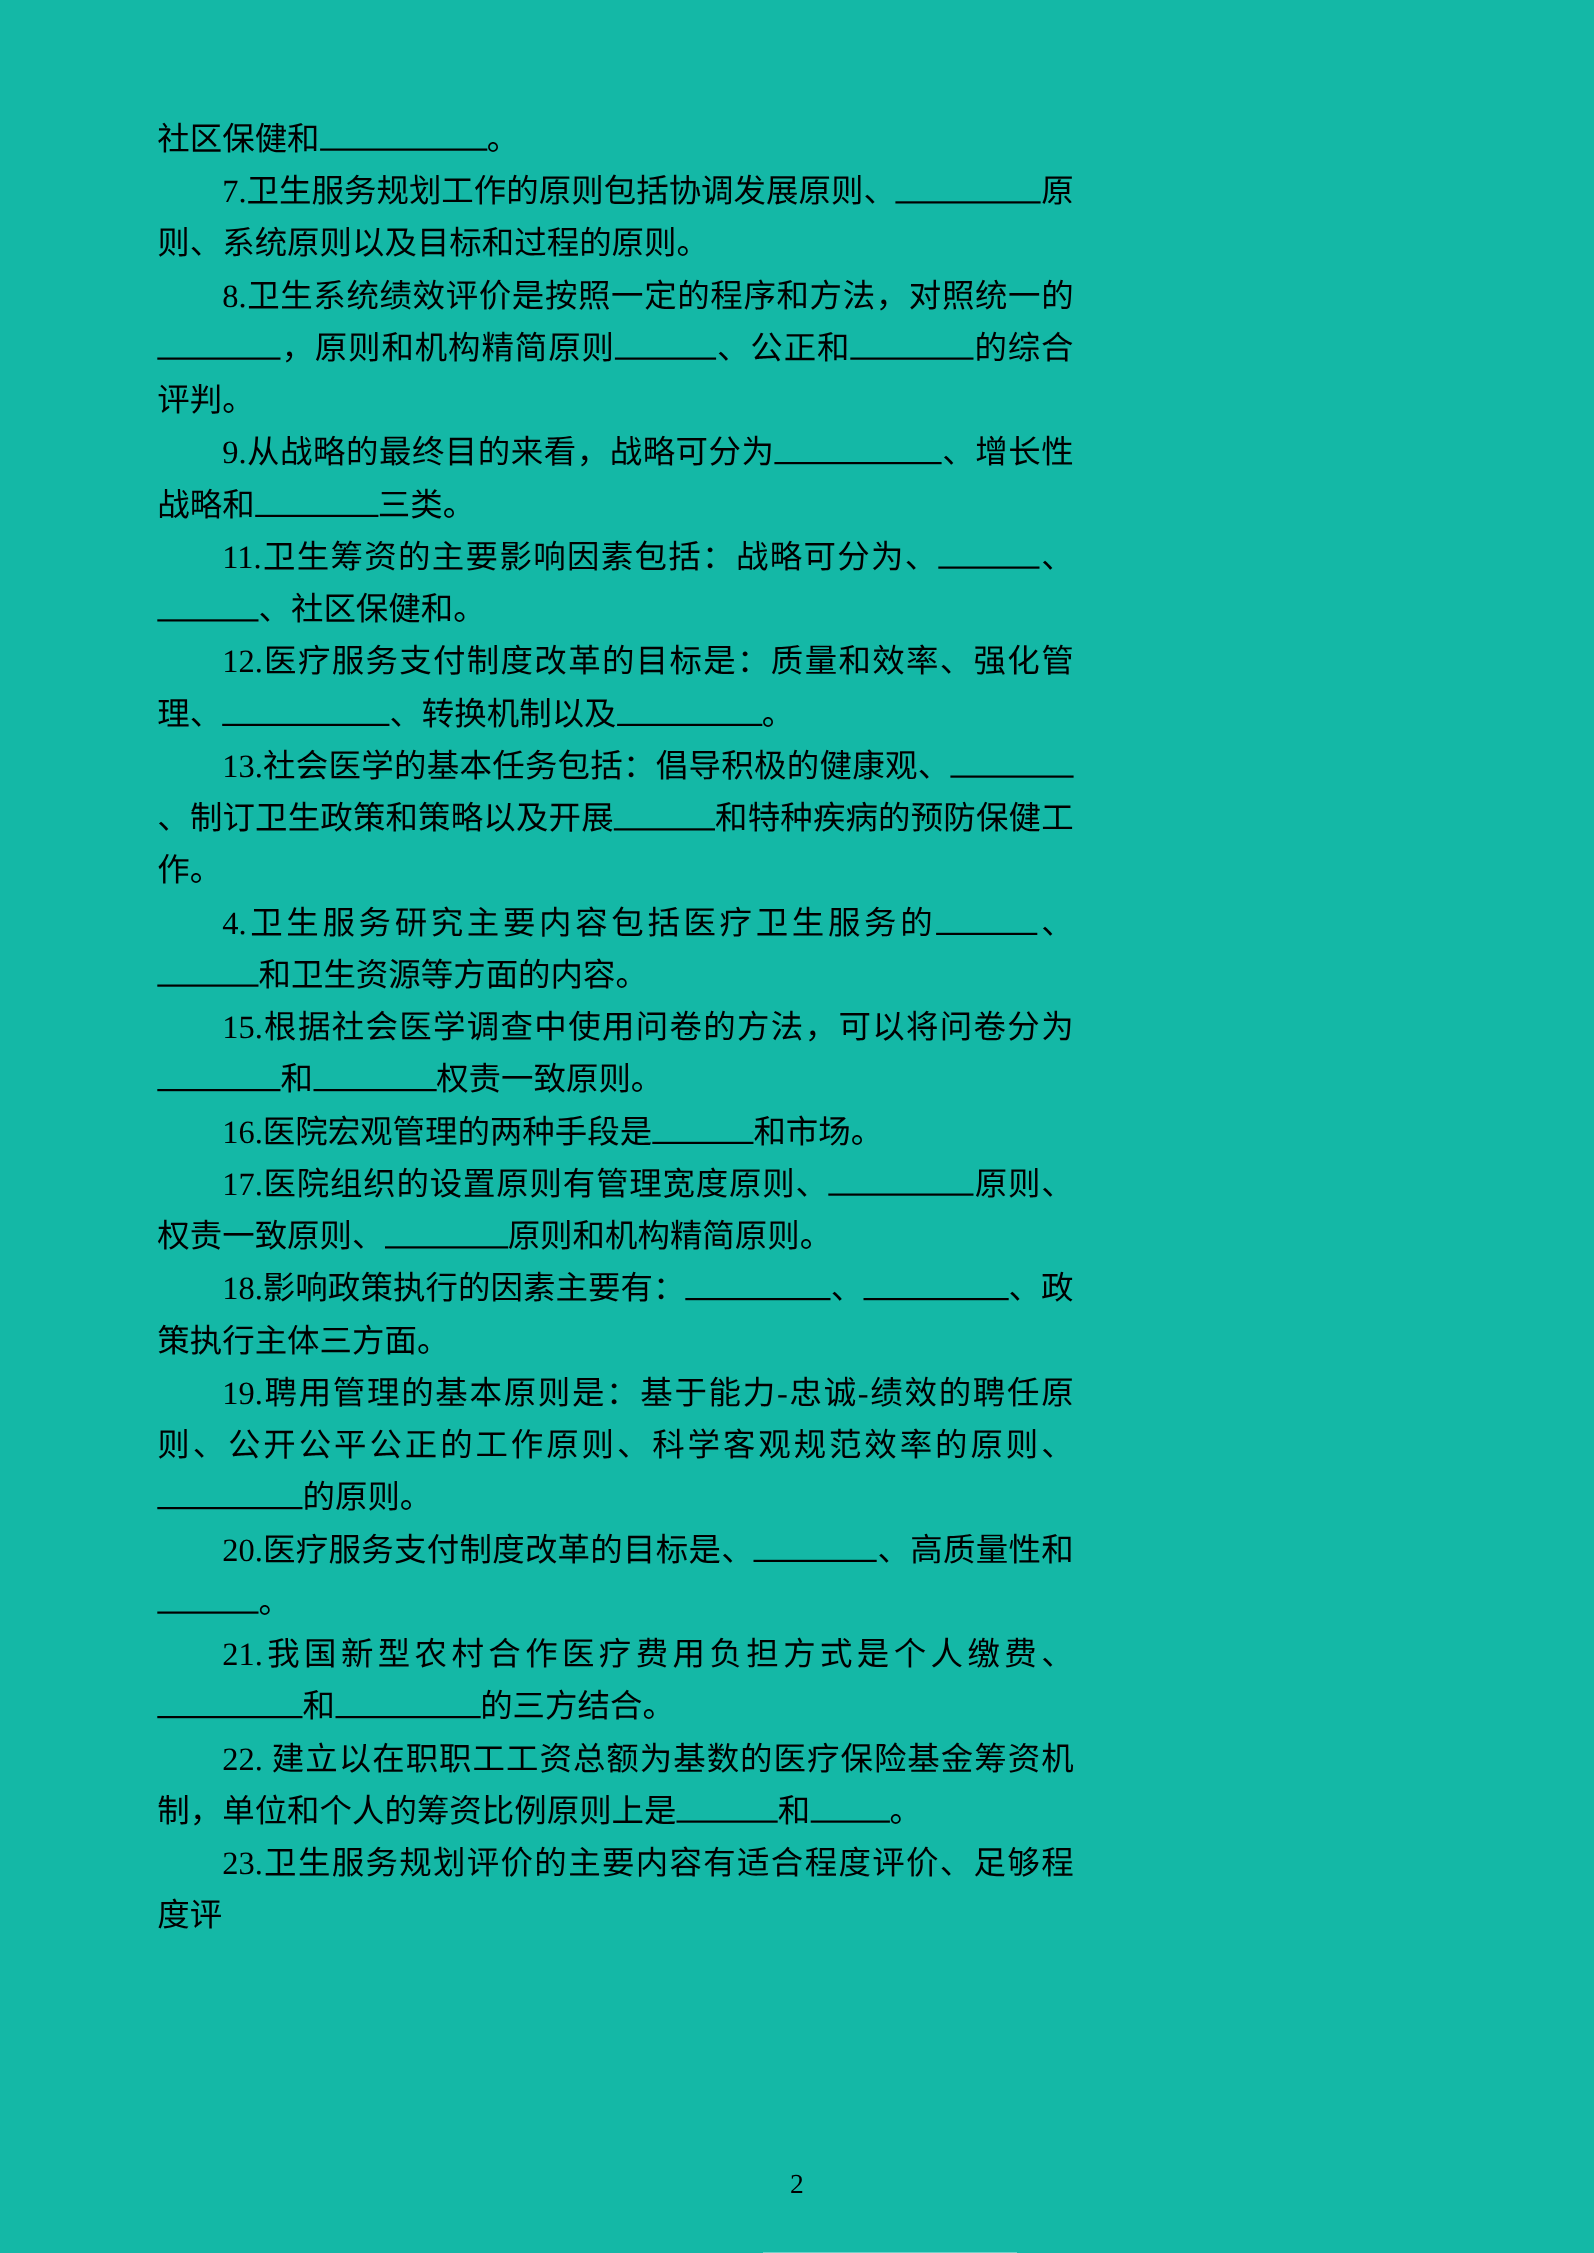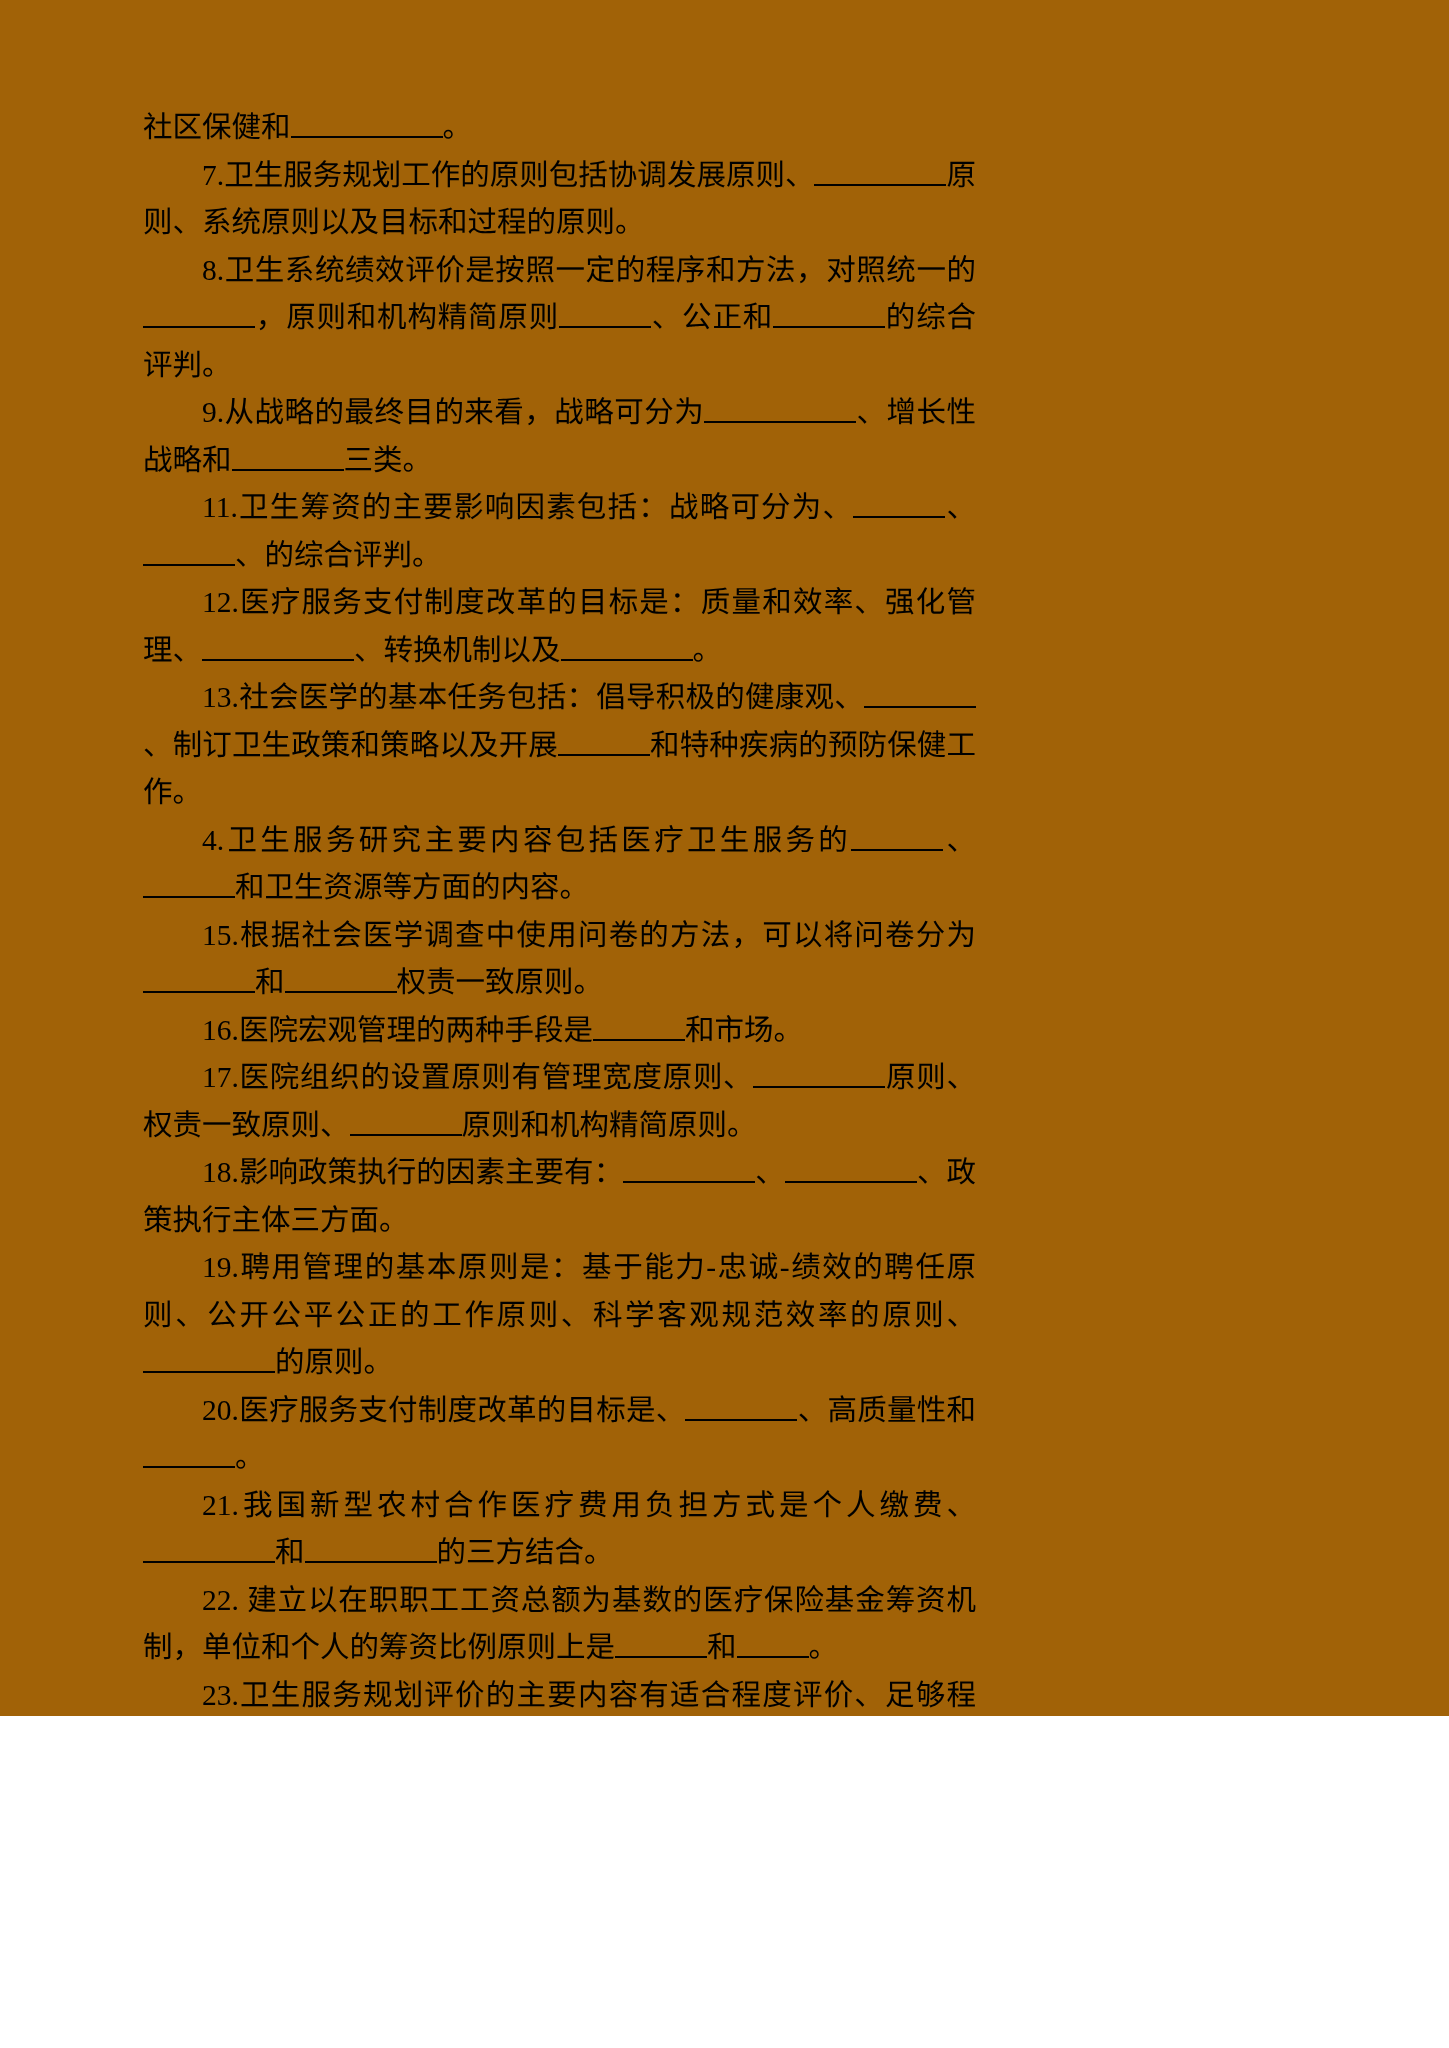--- a/index.html
+++ b/index.html
@@ -8,22 +8,22 @@
     padding: 0;
     background: #ffffff;
   }
   body {
     font-family: "Liberation Serif", "DejaVu Serif", serif;
     color: #000000;
   }
   .page {
     position: relative;
     width: 1449px;
-    height: 1716px;
-    background: #a16207;
+    height: 2048px;
+    background: #14b8a6;
     box-sizing: border-box;
     overflow: hidden;
   }
   .content {
     position: absolute;
     left: 143px;
     top: 104px;
     width: 833px;
   }
   
@@ -78,21 +78,21 @@
   <div class="content">
 
     <p class="para noindent">
       <span>社区保健和</span><span class="blank b-xl"></span><span>。</span>
     </p>
 
     <div id="questions">
         <p class="para indent"><span class="num">7.</span><span>卫生服务规划工作的原则包括协调发展原则、</span><span class="blank b-l"></span><span>原则、系统原则以及目标和过程的原则。</span></p>
         <p class="para indent"><span class="num">8.</span><span>卫生系统绩效评价是按照一定的程序和方法，对照统一的</span><span class="blank b-m"></span><span>，原则和机构精简原则</span><span class="blank b-s"></span><span>、公正和</span><span class="blank b-m"></span><span>的综合评判。</span></p>
         <p class="para indent"><span class="num">9.</span><span>从战略的最终目的来看，战略可分为</span><span class="blank b-xl"></span><span>、增长性战略和</span><span class="blank b-m"></span><span>三类。</span></p>
-        <p class="para indent"><span class="num">11.</span><span>卫生筹资的主要影响因素包括：战略可分为、</span><span class="blank b-s"></span><span>、</span><span class="blank b-s"></span><span>、的综合评判。</span></p>
+        <p class="para indent"><span class="num">11.</span><span>卫生筹资的主要影响因素包括：战略可分为、</span><span class="blank b-s"></span><span>、</span><span class="blank b-s"></span><span>、社区保健和。</span></p>
         <p class="para indent"><span class="num">12.</span><span>医疗服务支付制度改革的目标是：质量和效率、强化管理、</span><span class="blank b-xl"></span><span>、转换机制以及</span><span class="blank b-l"></span><span>。</span></p>
         <p class="para indent"><span class="num">13.</span><span>社会医学的基本任务包括：倡导积极的健康观、</span><span class="blank b-m"></span><span>、制订卫生政策和策略以及开展</span><span class="blank b-s"></span><span>和特种疾病的预防保健工作。</span></p>
         <p class="para indent"><span class="num">4.</span><span>卫生服务研究主要内容包括医疗卫生服务的</span><span class="blank b-s"></span><span>、</span><span class="blank b-s"></span><span>和卫生资源等方面的内容。</span></p>
         <p class="para indent"><span class="num">15.</span><span>根据社会医学调查中使用问卷的方法，可以将问卷分为</span><span class="blank b-m"></span><span>和</span><span class="blank b-m"></span><span>权责一致原则。</span></p>
         <p class="para indent"><span class="num">16.</span><span>医院宏观管理的两种手段是</span><span class="blank b-s"></span><span>和市场。</span></p>
         <p class="para indent"><span class="num">17.</span><span>医院组织的设置原则有管理宽度原则、</span><span class="blank b-l"></span><span>原则、权责一致原则、</span><span class="blank b-m"></span><span>原则和机构精简原则。</span></p>
         <p class="para indent"><span class="num">18.</span><span>影响政策执行的因素主要有：</span><span class="blank b-l"></span><span>、</span><span class="blank b-l"></span><span>、政策执行主体三方面。</span></p>
         <p class="para indent"><span class="num">19.</span><span>聘用管理的基本原则是：基于能力-忠诚-绩效的聘任原则、公开公平公正的工作原则、科学客观规范效率的原则、</span><span class="blank b-l"></span><span>的原则。</span></p>
         <p class="para indent"><span class="num">20.</span><span>医疗服务支付制度改革的目标是、</span><span class="blank b-m"></span><span>、高质量性和</span><span class="blank b-s"></span><span>。</span></p>
         <p class="para indent"><span class="num">21.</span><span>我国新型农村合作医疗费用负担方式是个人缴费、</span><span class="blank b-l"></span><span>和</span><span class="blank b-l"></span><span>的三方结合。</span></p>

